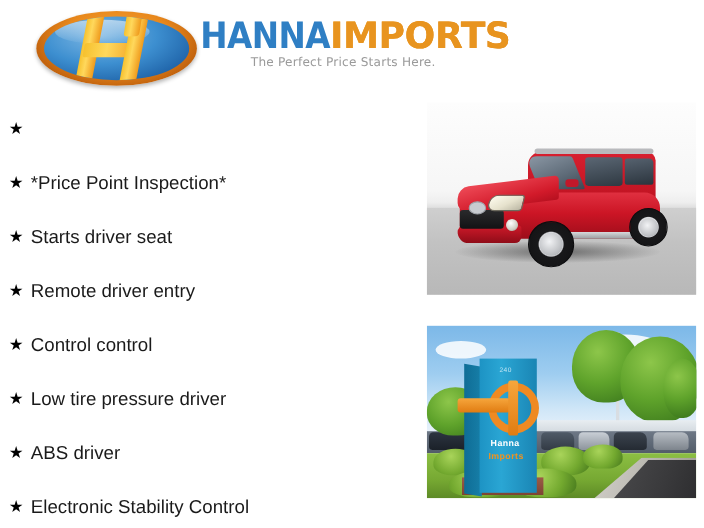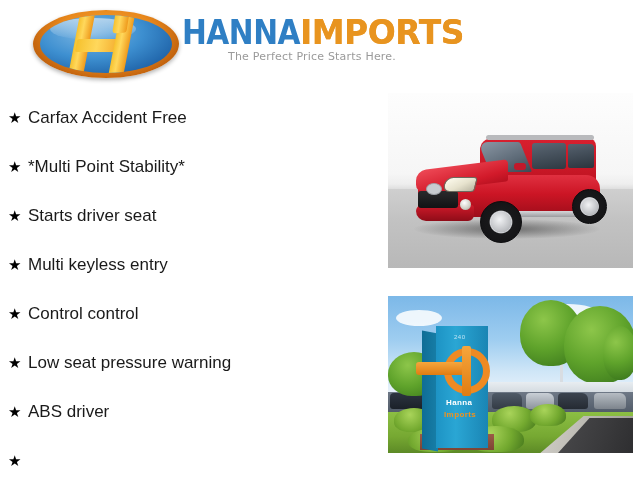--- a/index.html
+++ b/index.html
@@ -451,55 +451,55 @@
 
   <div id="logo-wordmark"><span id="wordmark-hanna">HANNA</span><span id="wordmark-imports">IMPORTS</span></div>
 
   <div id="logo-tagline">The Perfect Price Starts Here.</div>
 </div>
 
 <div id="feature-list">
 
   <div class="feature-item">
     <span class="feature-bullet">★</span>
-    <span class="feature-label">Carfax Accident Free</span>
-  </div>
-
-  <div class="feature-item">
-    <span class="feature-bullet">★</span>
-    <span class="feature-label">*Multi Point Stability*</span>
+  </div>
+
+  <div class="feature-item">
+    <span class="feature-bullet">★</span>
+    <span class="feature-label">*Price Point Inspection*</span>
   </div>
 
   <div class="feature-item">
     <span class="feature-bullet">★</span>
     <span class="feature-label">Starts driver seat</span>
   </div>
 
   <div class="feature-item">
     <span class="feature-bullet">★</span>
-    <span class="feature-label">Multi keyless entry</span>
+    <span class="feature-label">Remote driver entry</span>
   </div>
 
   <div class="feature-item">
     <span class="feature-bullet">★</span>
     <span class="feature-label">Control control</span>
   </div>
 
   <div class="feature-item">
     <span class="feature-bullet">★</span>
-    <span class="feature-label">Low seat pressure warning</span>
+    <span class="feature-label">Low tire pressure driver</span>
   </div>
 
   <div class="feature-item">
     <span class="feature-bullet">★</span>
     <span class="feature-label">ABS driver</span>
   </div>
 
   <div class="feature-item">
     <span class="feature-bullet">★</span>
+    <span class="feature-label">Electronic Stability Control</span>
   </div>
 </div>
 
 <div class="photo" id="vehicle-photo">
   <div class="studio-bg"></div>
   <div class="studio-floor"></div>
   <div class="car-shadow"></div>
 
   <div class="car-cabin"></div>
   <div class="car-roofrail"></div>

